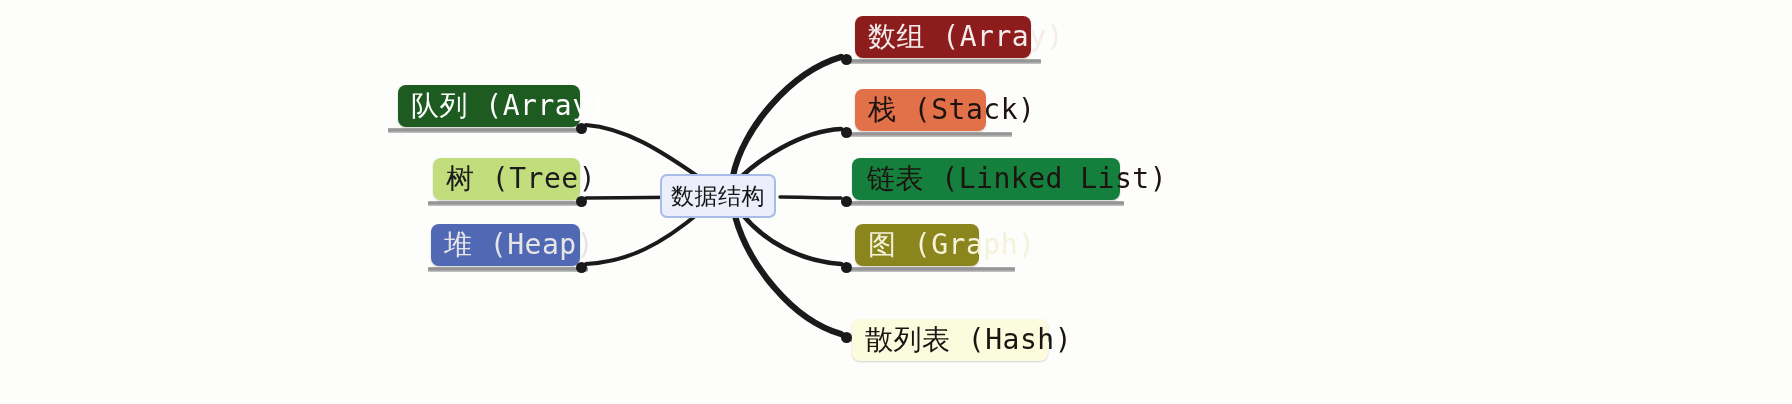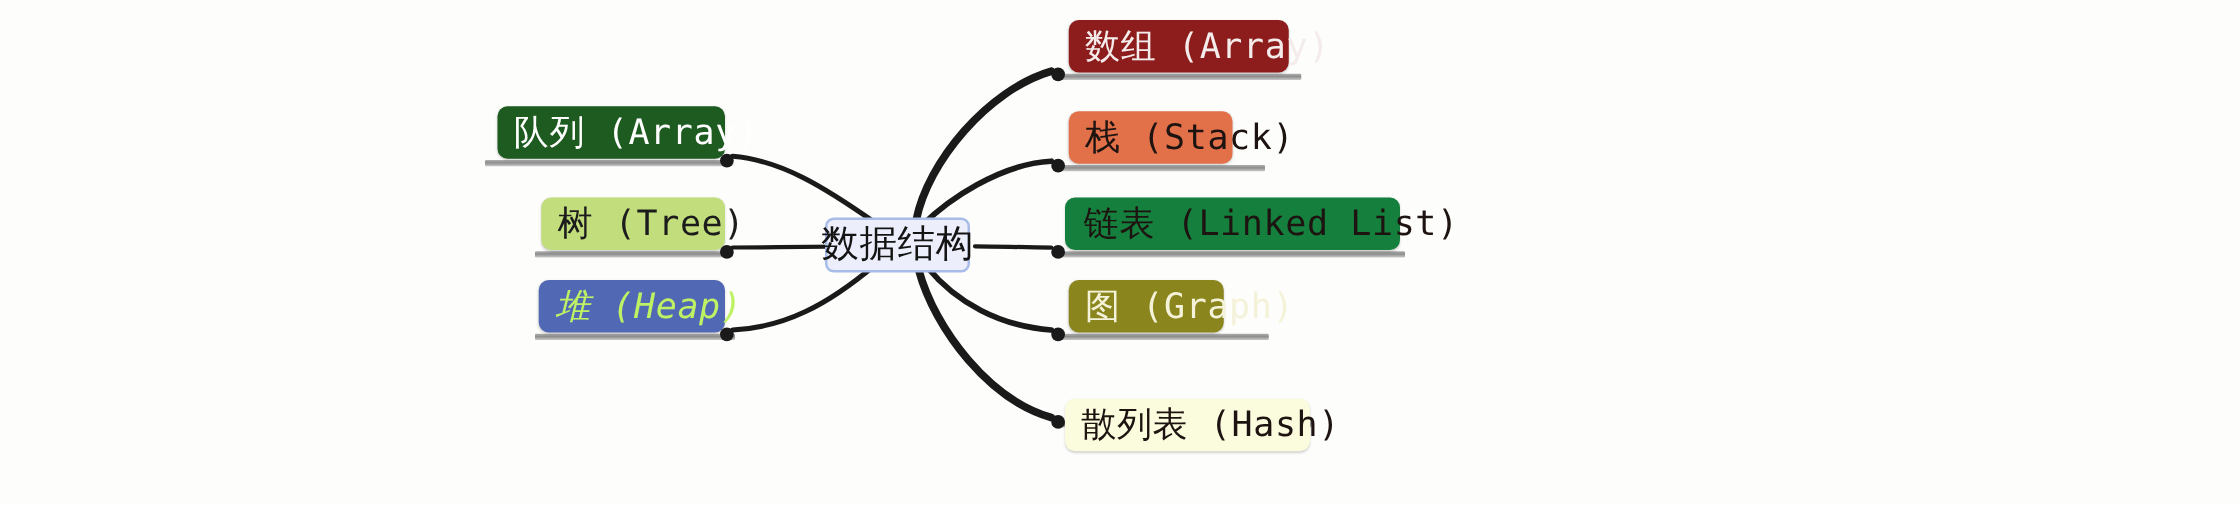--- a/index.html
+++ b/index.html
@@ -34,21 +34,21 @@
     letter-spacing: 0.5px;
     font-family: "DejaVu Sans Mono", "Liberation Mono", monospace;
     font-size: 28px;
     line-height: 1;
     padding: 0 13px;
     height: 42px;
     box-shadow: 0 1px 2px rgba(0,0,0,0.18);
   }
   .node.center {
     border-radius: 7px;
-    font-size: 30px;
+    font-size: 23px;
     height: 44px;
     padding: 0 12px;
     box-shadow: none;
   }
   
   .bar {
     position: absolute;
     height: 5px;
     border-radius: 1px;
     background: linear-gradient(to bottom, #aeaeae 0%, #8e8e8e 45%, #c9c9c9 100%);
@@ -84,21 +84,21 @@
       <div class="bar" style="left: 428px; top: 267px; width: 160px;"></div>
       <div class="bar" style="left: 849px; top: 59px; width: 192px;"></div>
       <div class="bar" style="left: 849px; top: 132px; width: 163px;"></div>
       <div class="bar" style="left: 849px; top: 201px; width: 275px;"></div>
       <div class="bar" style="left: 849px; top: 267px; width: 166px;"></div>
       <div class="bar" style="left: 849px; top: 337px; width: 202px;"></div>
     </div>
   <div id="nodes">
       <div class="node" style="left: 398px; top: 85px; width: 182px; background: rgb(29, 91, 32); color: rgb(255, 255, 255);">队列 (Array)</div>
       <div class="node" style="left: 433px; top: 158px; width: 147px; background: rgb(194, 221, 124); color: rgb(28, 28, 28);">树 (Tree)</div>
-      <div class="node" style="left: 431px; top: 224px; width: 149px; background: rgb(81, 104, 180); color: #bef264; font-style: italic;">堆 (Heap)</div>
+      <div class="node" style="left: 431px; top: 224px; width: 149px; background: rgb(81, 104, 180); color: #e5e5e5;">堆 (Heap)</div>
       <div class="node" style="left: 855px; top: 16px; width: 176px; background: rgb(141, 29, 28); color: rgb(244, 236, 235);">数组 (Array)</div>
       <div class="node" style="left: 855px; top: 89px; width: 131px; background: rgb(226, 113, 74); color: rgb(29, 19, 16);">栈 (Stack)</div>
       <div class="node" style="left: 852px; top: 158px; width: 268px; background: #15803d; color: rgb(29, 19, 16); padding-left: 15px;">链表 (Linked List)</div>
       <div class="node" style="left: 855px; top: 224px; width: 124px; background: rgb(138, 133, 28); color: rgb(244, 242, 217);">图 (Graph)</div>
       <div class="node" style="left: 852px; top: 294px; width: 196px; background: rgb(251, 251, 221); color: rgb(29, 19, 16); margin-top: 25px;">散列表 (Hash)</div>
       <div class="node center" style="left: 660px; top: 174px; width: 116px; height: 44px; background: rgb(236, 238, 251); color: rgb(20, 20, 20); border: 2px solid rgb(168, 188, 232); justify-content: center;">数据结构</div>
     </div>
   <div id="dots">
       <div class="dot" style="left: 576px; top: 123px; background: rgb(26, 26, 26);"></div>
       <div class="dot" style="left: 576px; top: 196px; background: rgb(26, 26, 26);"></div>

